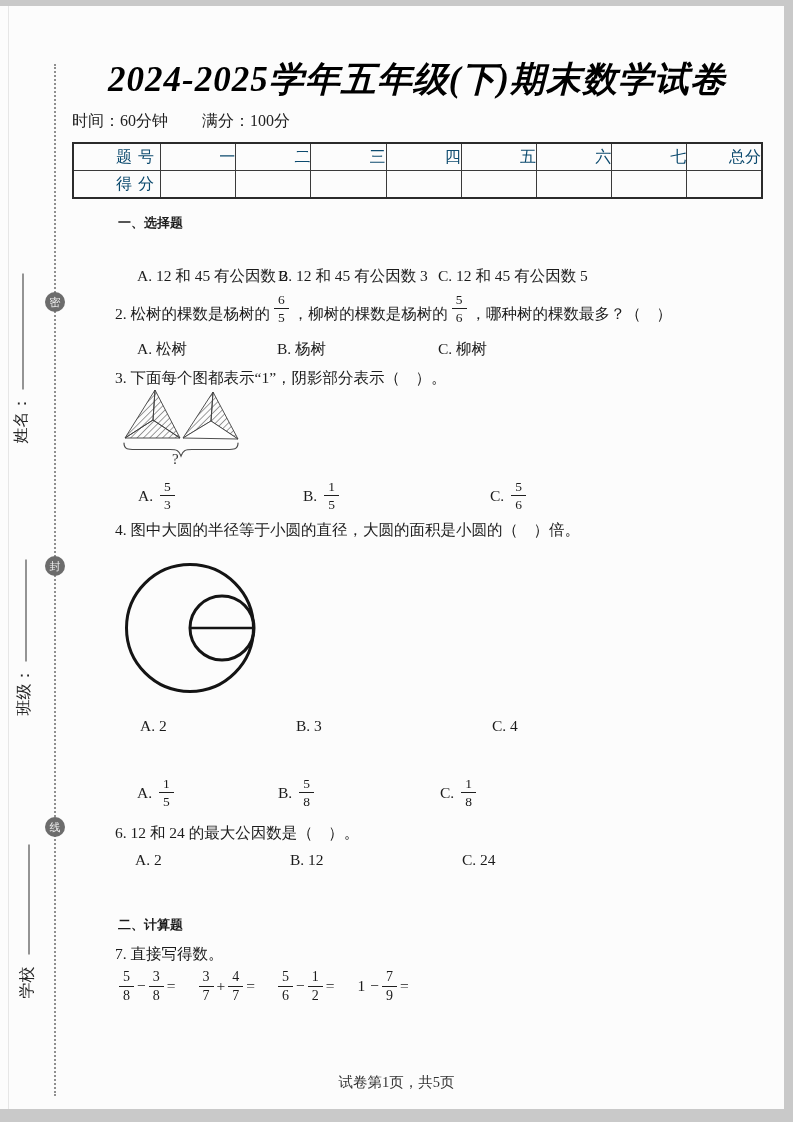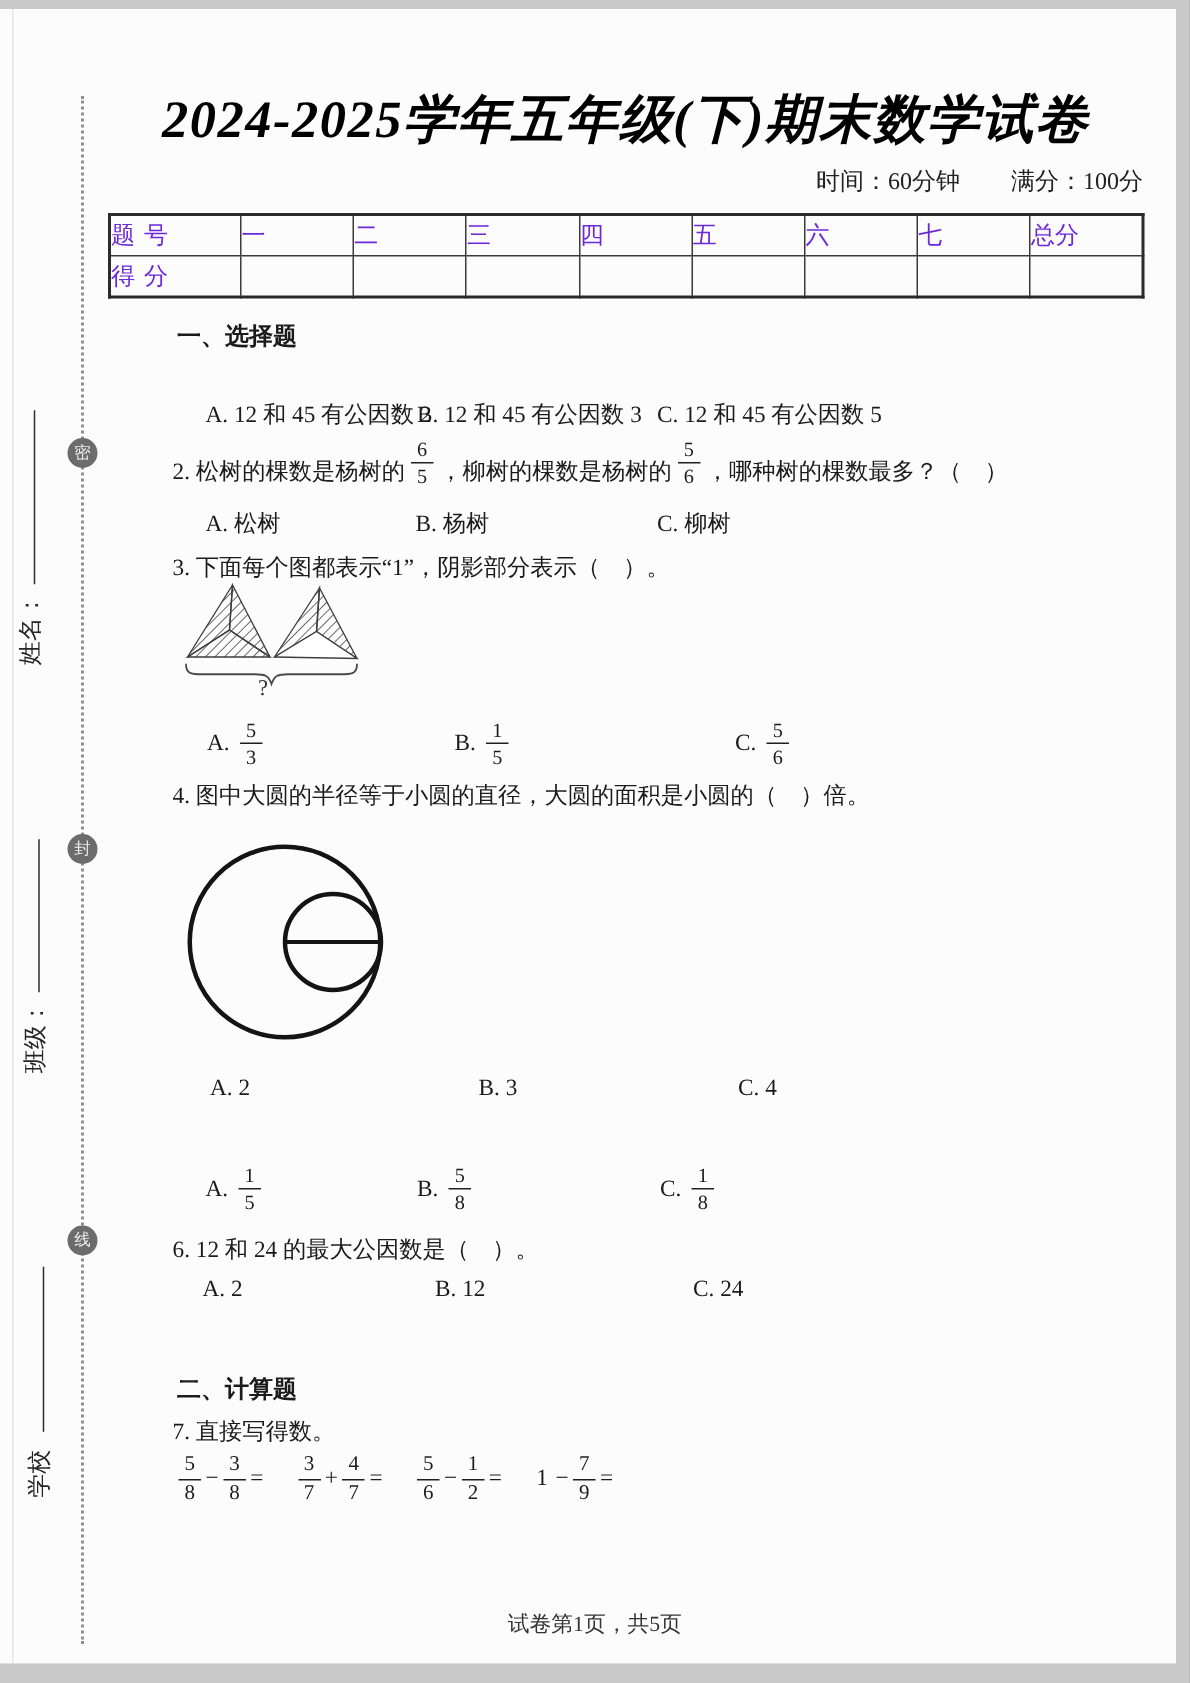--- a/index.html
+++ b/index.html
@@ -23,36 +23,36 @@
     position:absolute; white-space:nowrap; font-size:16px; color:#242424;
     display:flex; align-items:center; transform:rotate(-90deg); transform-origin:center center;
   }
   .seal-label .rule { display:inline-block; border-bottom:1.6px solid #2c2c2c; height:0; margin-left:6px; margin-bottom:-3px; }
 
   
   .title {
     position:absolute; left:72px; top:56px; width:690px; text-align:center;
     font-size:35px; font-weight:bold; letter-spacing:1px; color:#000;font-style:italic;
   }
-  .meta { position:absolute; left:72px; top:111px; width:690px; text-align:right; font-size:16px; color:#222; }
+  .meta { position:absolute; left:72px; top:111px; width:690px; font-size:16px; color:#222; }
   .meta .m2 { margin-left:30px; }
 
   .score-table {
     position:absolute; left:72px; top:142px; width:691px;
     border-collapse:collapse; table-layout:fixed;
     border:2.5px solid #2b2b2b;
   }
   .score-table td {
-    border:1.6px solid #3a3a3a; height:26px; text-align:left;
-    font-size:16px; padding:0; color:#6d28d9;
+    border:1.6px solid #3a3a3a; height:26px; text-align:right;
+    font-size:16px; padding:0; color:#0c4a6e;
   }
   .score-table td.lbl { letter-spacing:6px; }
 
   
-  .sec { position:absolute; left:118px; font-size:16px; font-weight:bold; }
+  .sec { position:absolute; left:118px; font-size:13px; font-weight:bold; }
   .qtext { position:absolute; left:115px; font-size:15.5px; white-space:nowrap; }
   .opts { position:absolute; left:72px; width:700px; height:22px; }
   .opt { position:absolute; white-space:nowrap; font-size:15.5px; display:inline-flex; align-items:center; gap:7px; }
   .opts-tall { height:36px; }
   .opts-tall .opt { top:0; }
 
   .frac {
     display:inline-flex; flex-direction:column; align-items:center;
     line-height:1.12; font-size:13.5px; text-align:center;
   }
@@ -210,21 +210,21 @@
   <div class="qtext" style="top:520px">4. 图中大圆的半径等于小圆的直径，大圆的面积是小圆的（　）倍。</div>
 
   <svg class="fig" style="left:124px; top:560px" width="140" height="138" viewBox="0 0 140 138">
     <circle cx="66" cy="68" r="63.5" fill="none" stroke="#141414" stroke-width="3"></circle>
     <circle cx="98" cy="68" r="32" fill="none" stroke="#141414" stroke-width="3"></circle>
     <line x1="66" y1="68" x2="130" y2="68" stroke="#141414" stroke-width="2.6"></line>
   </svg>
 
   <div class="opts" style="top:717px">
     <span class="opt" style="left:68px">A. 2</span>
-    <span class="opt" style="left:247px">B. 3</span>
+    <span class="opt" style="left:224px">B. 3</span>
     <span class="opt" style="left:420px">C. 4</span>
   </div>
 
   <div class="opts opts-tall" style="top:776px">
     <span class="opt" style="left:65px">
       <span>A.</span>
       <span class="frac">
           <span class="fnum">1</span>
           <span class="fden">5</span>
         </span>

